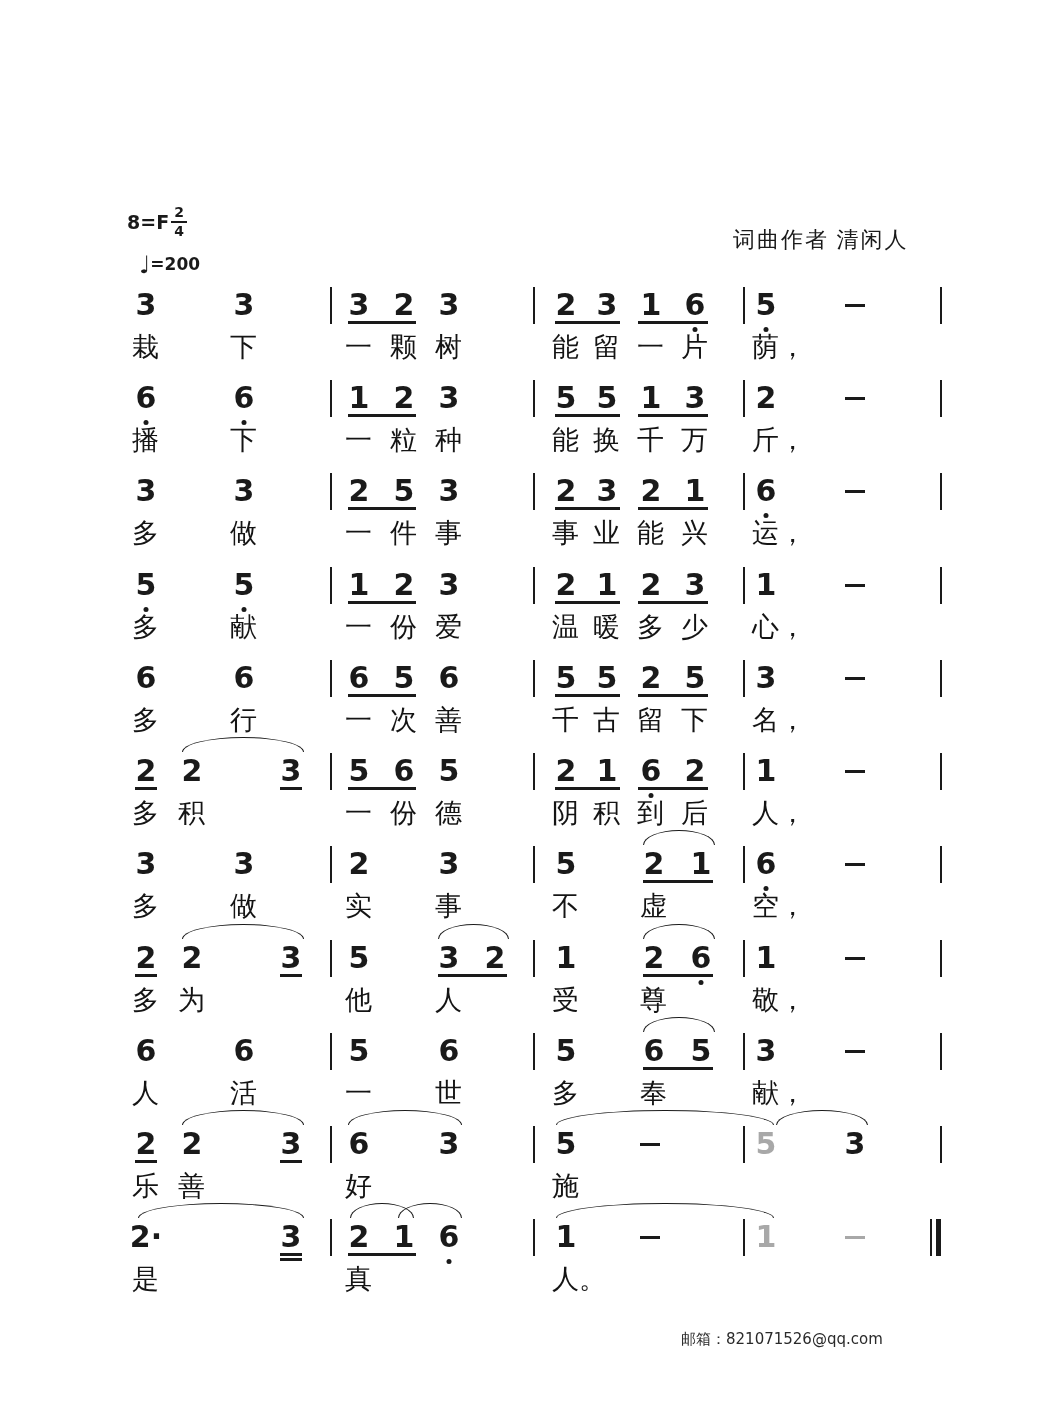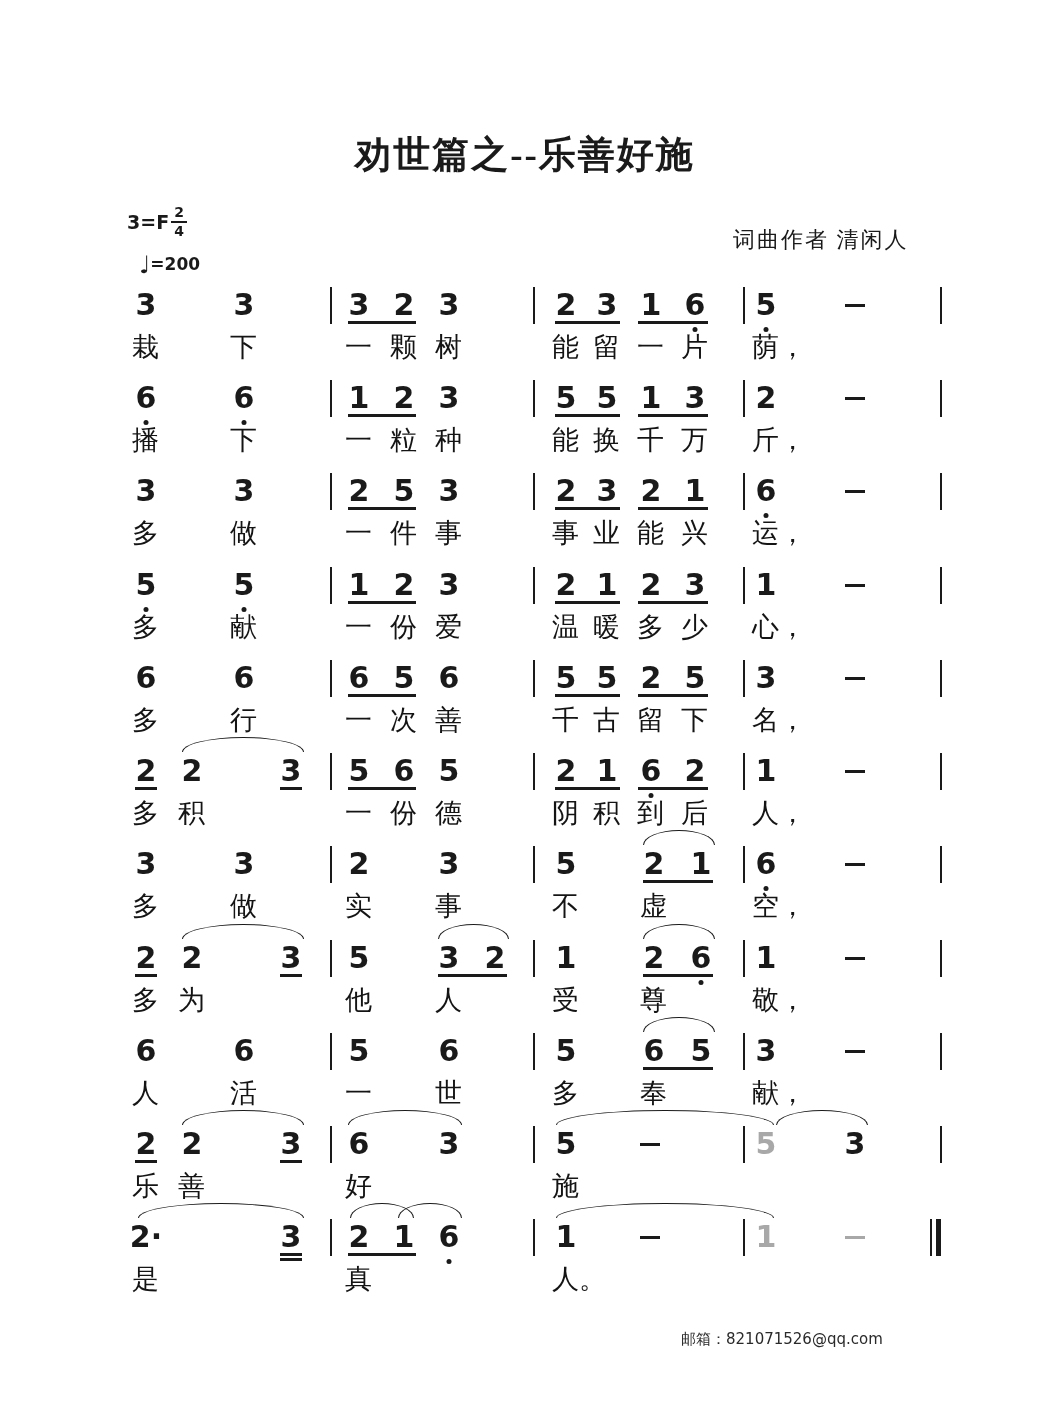--- a/index.html
+++ b/index.html
@@ -54,24 +54,23 @@
   }
   .lyric{
     position:absolute;top:44px;font-size:27px;line-height:1;white-space:nowrap;
     font-family:"Liberation Serif", serif;color:#141414;
   }
 </style>
 </head>
 <body>
 
 <div class="sheet">
-  <div class="title">劝世篇之--乐善好施</div>
 
   <div class="keysig">
-    <span>3=F</span>
+    <span>8=F</span>
       <span class="meter">
         <span class="meter-num">2</span>
         <span class="meter-den">4</span>
       </span>
   </div>
 
   <div class="tempo">
     <span class="notechar">♩</span><span>=200</span>
   </div>
 

